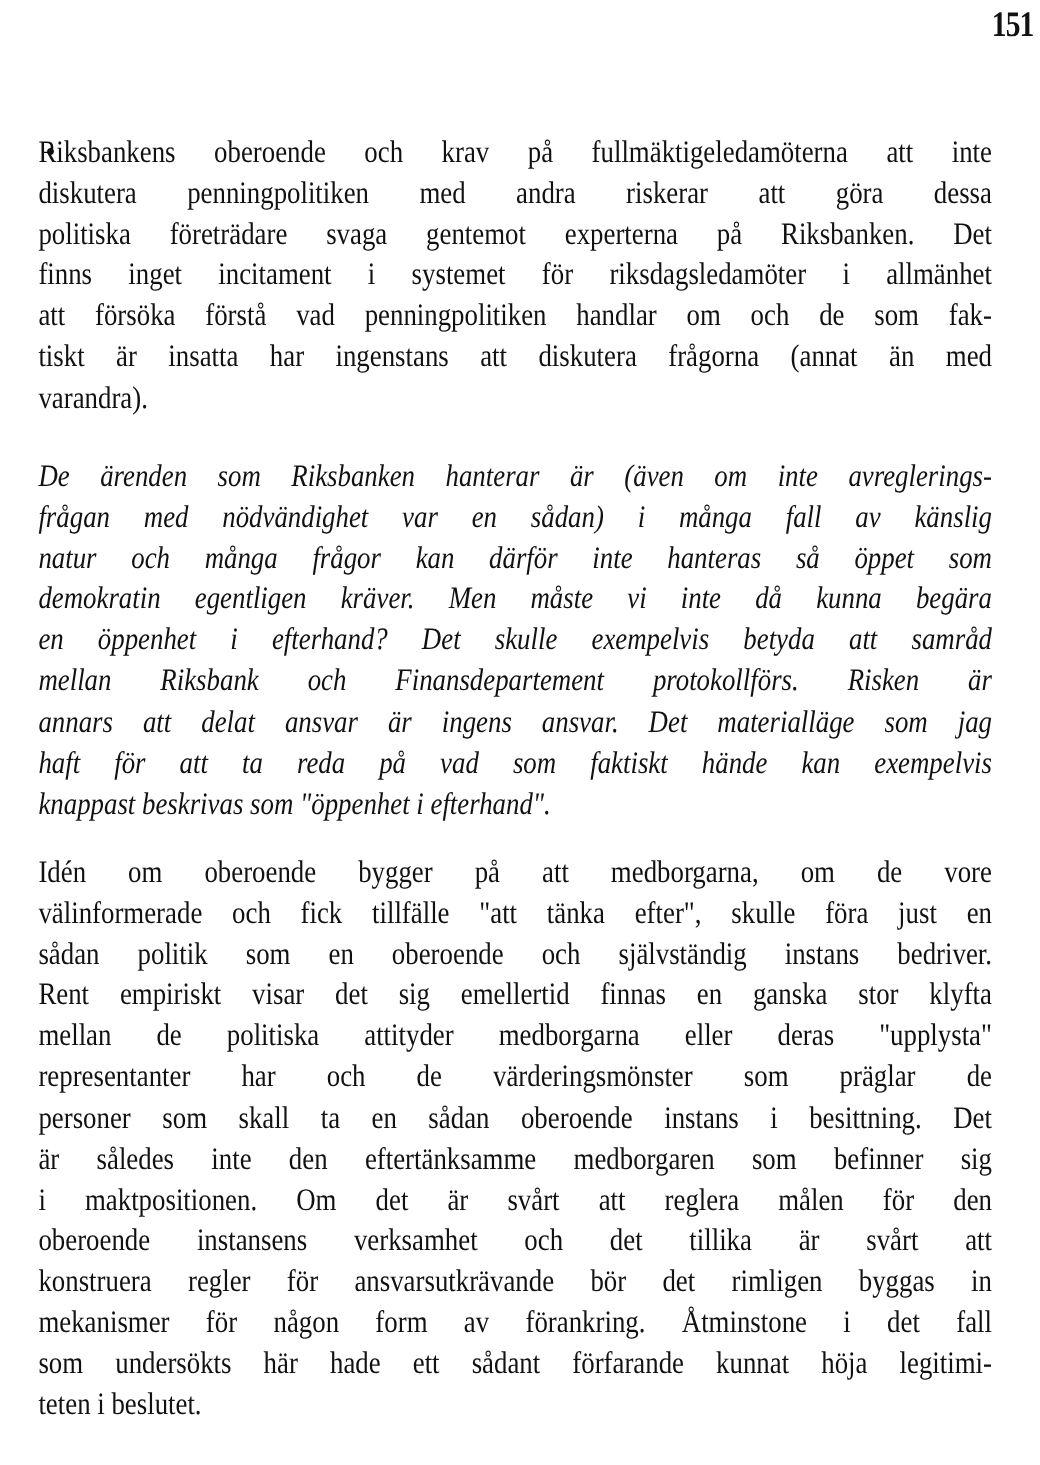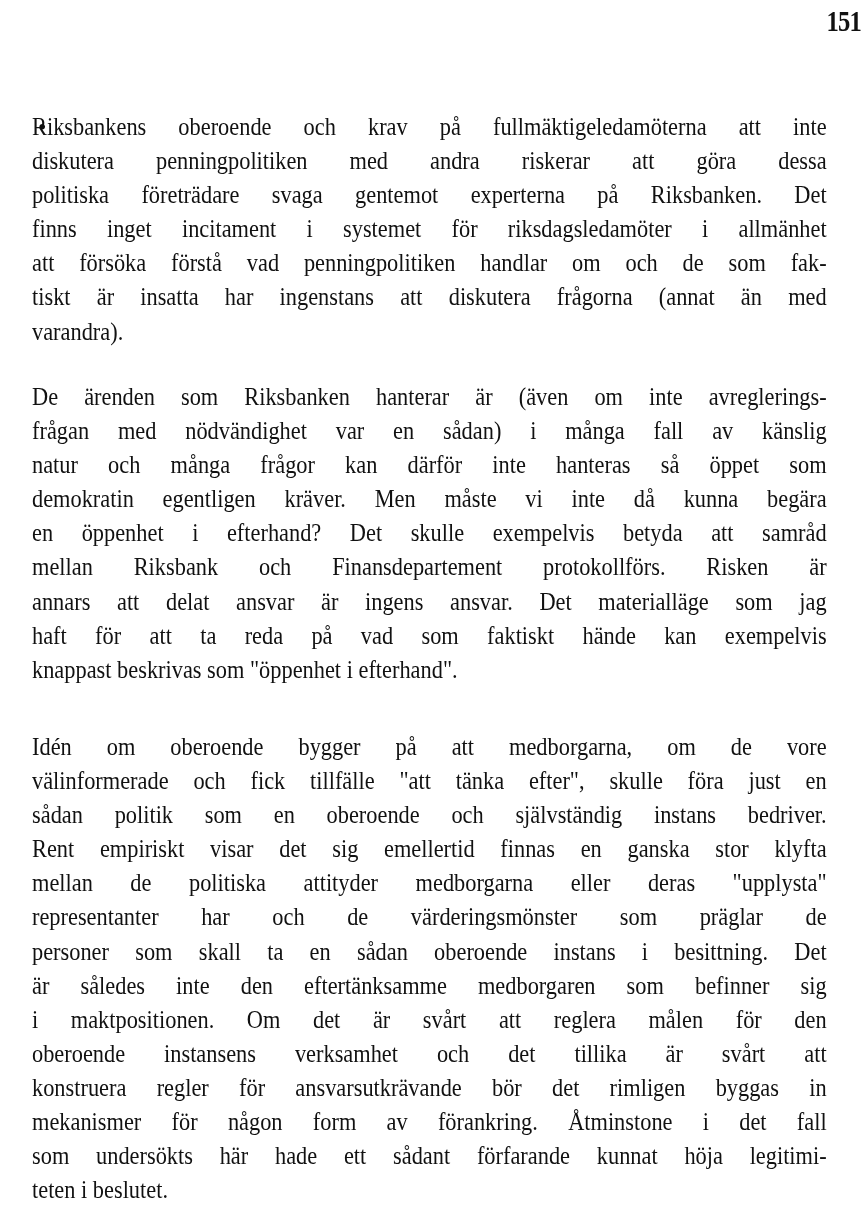--- a/index.html
+++ b/index.html
@@ -20,22 +20,22 @@
     transform: scaleX(0.86); transform-origin: left center;
     width: 924px;
     text-align: justify; text-align-last: justify;
   }
   .line.last { text-align-last: left; }
   .bullet {
     position: absolute; left: 6px; top: 0;
     font-size: 24px; line-height: 34.1px;
   }
   #p1 { top: 110px; }
-  #p2 { top: 380px; }
-  #p3 { top: 730px; }
+  #p2 { top: 380px; font-style: italic; }
+  #p3 { top: 710px; }
 </style>
 </head>
 <body>
 
 <div class="page-number">151</div>
 
 <div id="p1" class="para">
   <span class="bullet">•</span>
 <div class="line">Riksbankens oberoende och krav på fullmäktigeledamöterna att inte</div>
     <div class="line">diskutera penningpolitiken med andra riskerar att göra dessa</div>

